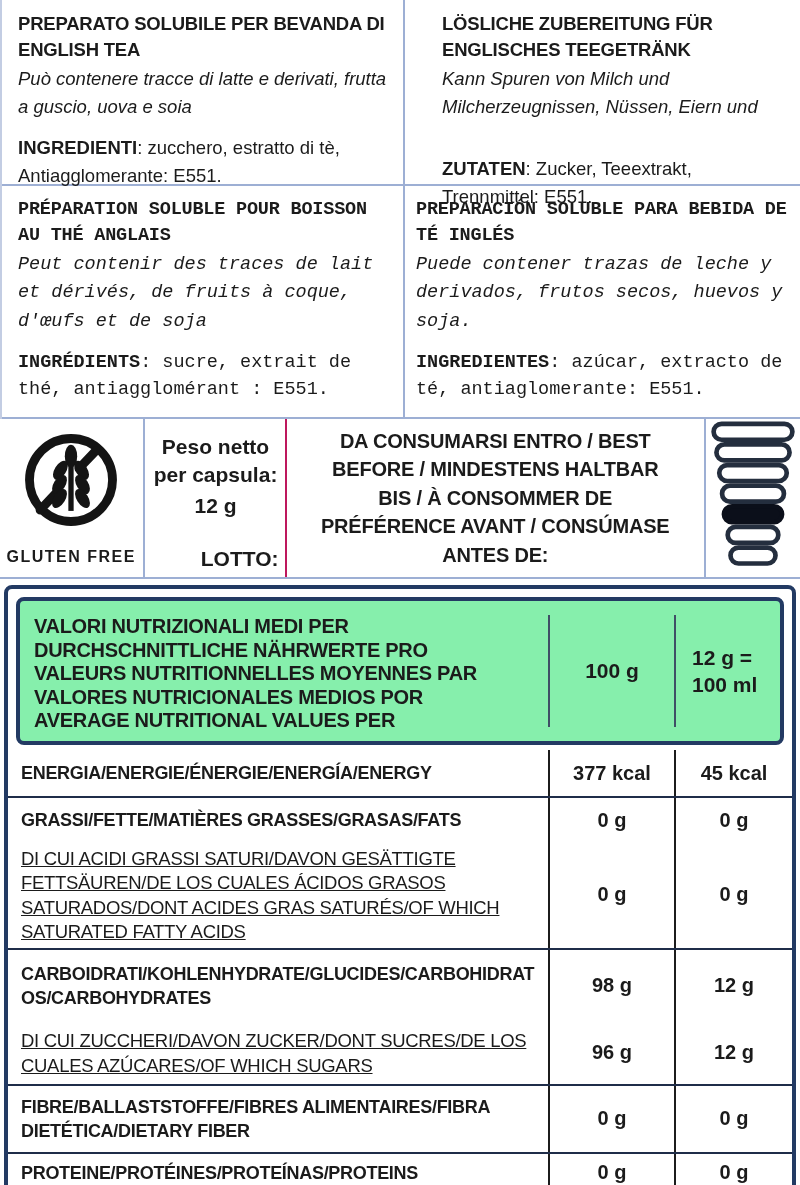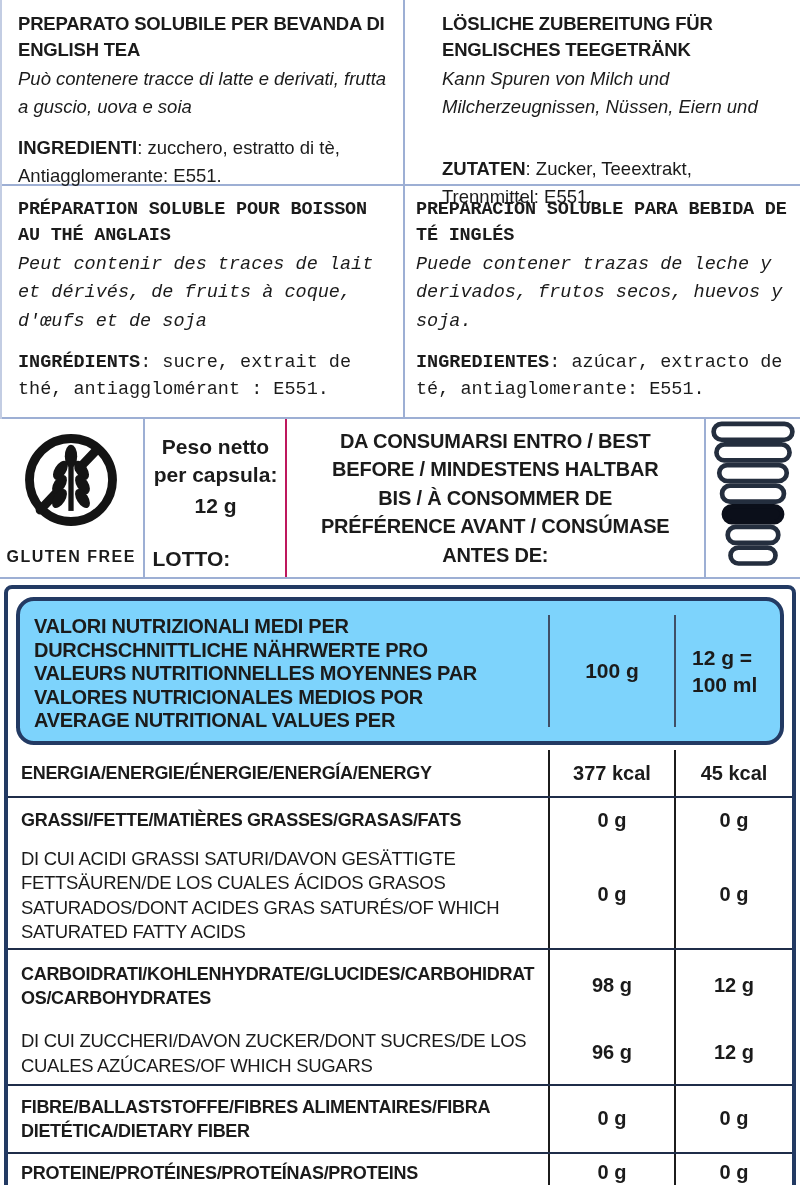--- a/index.html
+++ b/index.html
@@ -32,41 +32,41 @@
   
   .mid { height: 160px; display: flex; border-bottom: 2px solid #9dafd4; }
   .mcell { height: 100%; }
   .m1 { width: 157px; border-right: 2px solid #9dafd4;
         display: flex; flex-direction: column; align-items: center; justify-content: flex-start; padding-top: 8px; }
   .gf-label { font-size: 16px; font-weight: bold; letter-spacing: 1.5px; margin-top: 11px; }
   .m2 { width: 153px; border-right: 2px solid #be185d;
         display: flex; flex-direction: column; padding: 14px 6px 6px 8px; }
   .peso { font-size: 21px; font-weight: bold; text-align: center; line-height: 1.35; }
   .peso-val { font-size: 21px; font-weight: bold; text-align: center; margin-top: 4px; }
-  .lotto { font-size: 21px; font-weight: bold; margin-top: auto; }
+  .lotto { font-size: 21px; font-weight: bold; margin-top: auto; text-align: right; }
   .m3 { width: 456px; border-right: 2px solid #9dafd4;
         display: flex; align-items: center; justify-content: center; }
   .bbd { width: 352px; text-align: center; font-size: 20px; font-weight: bold;
          line-height: 1.42; letter-spacing: -0.2px; }
   .m4 { flex: 1; display: flex; align-items: center; justify-content: center; }
 
   
   .ntable {
     margin: 6px 4px 0 4px;
     border: 4px solid #233a63;
     border-radius: 8px;
     height: 633px;
     overflow: hidden;
   }
   .nt-header {
     margin: 8px 8px 5px 8px;
     height: 148px;
     border: 4px solid #233a63;
-    border-radius: 18px;
-    background: #7dd3fc;
+    border-radius: 8px;
+    background: #86efac;
     display: flex;
     align-items: stretch;
   }
   .nt-title { width: 528px; padding: 14px 4px 0 14px; }
   .nt-title div {
     font-size: 20px; font-weight: bold; line-height: 1.18; letter-spacing: -0.3px;
   }
   .hdiv { width: 2px; background: #3f4f66; margin: 14px 0; }
   .nt-c1 { width: 124px; display: flex; align-items: center; justify-content: center;
            font-size: 21px; font-weight: bold; }
@@ -78,21 +78,21 @@
     display: grid;
     grid-template-columns: 540px 126px 1fr;
   }
   .block + .block { border-top: 2px solid #1f2d49; }
   .lbl { padding: 5px 8px 3px 13px; display: flex; flex-direction: column; justify-content: center; }
   .lbl .t {
     font-size: 18px; line-height: 1.32; letter-spacing: -0.3px;
     overflow-wrap: anywhere; word-break: break-word;
   }
   .lbl.mainl .t { font-weight: bold; }
-  .lbl.subl .t  { font-weight: normal; font-size: 18.5px; }
+  .lbl.subl .t  { font-weight: normal; font-size: 18.5px; text-decoration: underline; }
   .val {
     border-left: 2px solid #1c1c1c;
     display: flex; align-items: center; justify-content: center;
     font-size: 20px; font-weight: bold;
   }
   .h-energia  { min-height: 46px; }
   .h-fat      { min-height: 44px; }
   .h-fat-sub  { min-height: 102px; }
   .h-carb     { min-height: 72px; }
   .h-carb-sub { min-height: 62px; }

